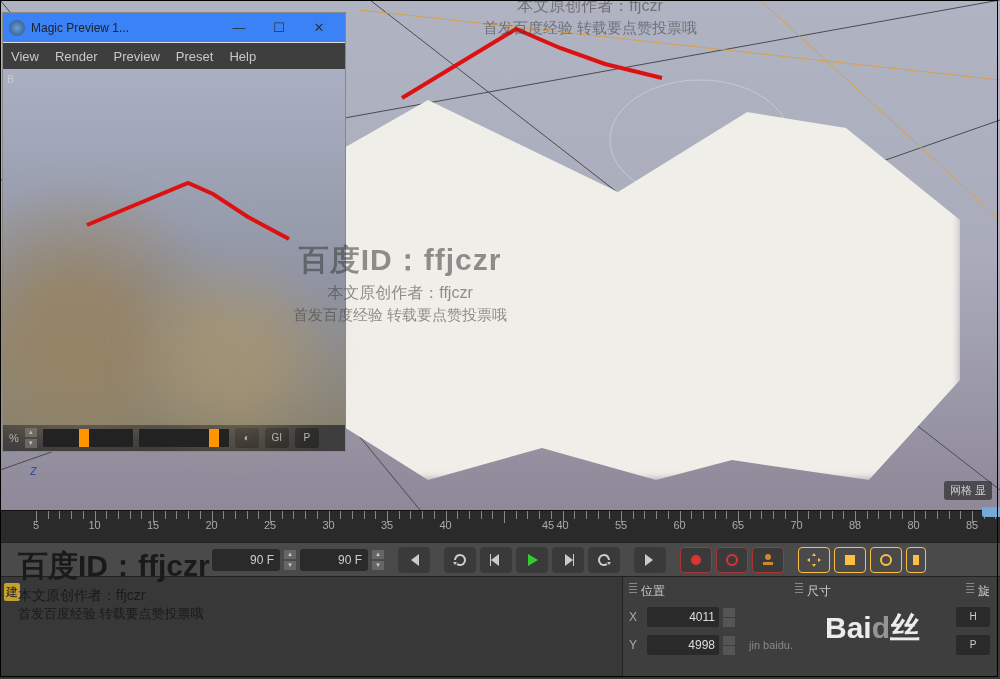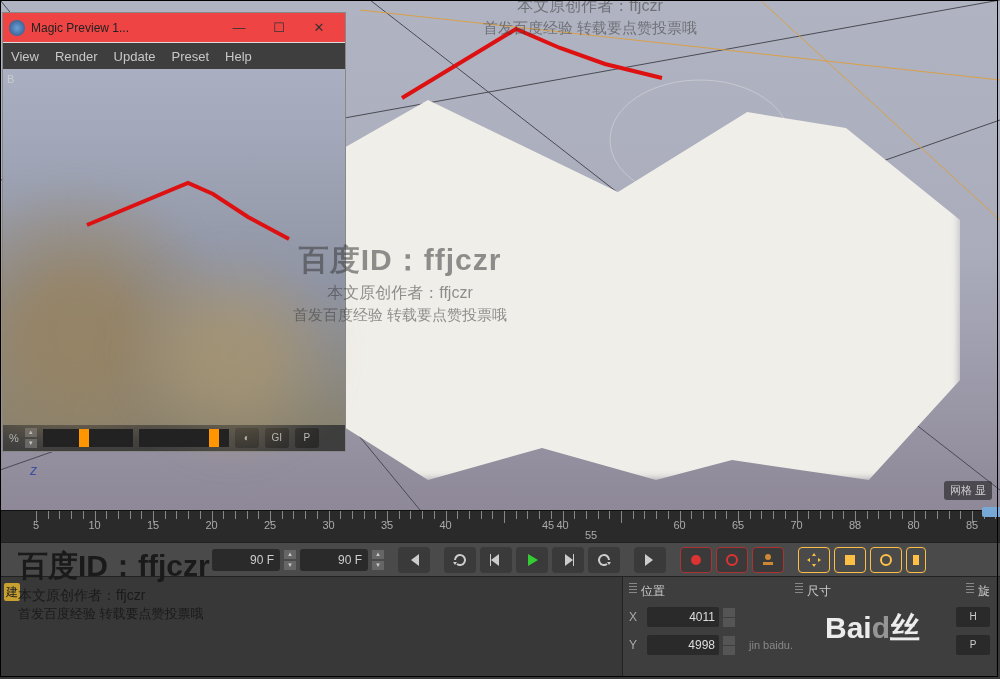--- a/index.html
+++ b/index.html
@@ -21,21 +21,21 @@
   );
 }
 .axis-label { position: absolute; color: #3a4f9e; font-size: 14px; font-style: italic; }
 
 
 .preview-window {
   position: absolute; left: 2px; top: 12px; width: 344px; height: 440px;
   background: #fff; border: 1px solid #888;
 }
 .preview-titlebar {
-  height: 30px; background: #ef4444; display: flex; align-items: center; padding: 0 6px; border-bottom: 1px solid #ddd;
+  height: 30px; background: #3b82f6; display: flex; align-items: center; padding: 0 6px; border-bottom: 1px solid #ddd;
 }
 .preview-titlebar .ico { width: 16px; height: 16px; background: radial-gradient(circle,#6b9fd8,#2a4f7e); border-radius: 50%; margin-right: 6px;}
 .preview-titlebar .title { font-size: 12px; color: #222; flex: 0 0 auto; }
 .preview-titlebar .spacer { flex: 1; }
 .winbtn { width: 40px; height: 28px; display: flex; align-items: center; justify-content: center; color: #333; font-size: 13px; }
 .preview-menubar {
   height: 26px; background: #3e3e3e; display: flex; align-items: center; padding: 0 8px; gap: 16px;
 }
 .preview-menubar span { color: #c8c8c8; font-size: 13px; }
 .preview-canvas {
@@ -162,21 +162,21 @@
     <span class="ico"></span>
     <span class="title">Magic Preview 1...</span>
     <span class="spacer"></span>
     <span class="winbtn">—</span>
     <span class="winbtn">☐</span>
     <span class="winbtn">✕</span>
   </div>
   <div class="preview-menubar">
     <span>View</span>
     <span>Render</span>
-    <span>Update</span>
+    <span>Preview</span>
     <span>Preset</span>
     <span>Help</span>
   </div>
   <div class="preview-canvas">
     <div class="smoke"></div>
     <div class="smoke2"></div>
     <svg width="344" height="356" style="position:absolute">
       <path d="M84 156 L185 114 L210 125 L245 148 L286 170" stroke="#d11" stroke-width="4" fill="none"></path>
     </svg>
     <div style="position:absolute;left:4px;top:4px;color:#ccc;font-size:11px">B</div>
@@ -254,21 +254,21 @@
       <div class="tick" style="left: 515.7px;"></div>
       <div class="tick" style="left: 527.4px;"></div>
       <div class="tick" style="left: 539.1px;"></div>
       <div class="tick" style="left: 550.8px;"></div>
       <div class="tick-label" style="left: 562.5px;">40</div>
       <div class="tick major" style="left: 562.5px;"></div>
       <div class="tick" style="left: 574.2px;"></div>
       <div class="tick" style="left: 585.9px;"></div>
       <div class="tick" style="left: 597.6px;"></div>
       <div class="tick" style="left: 609.3px;"></div>
-      <div class="tick-label" style="left: 591px; margin-top: 10px;">55</div>
+      <div class="tick-label" style="left: 621px;">55</div>
       <div class="tick major" style="left: 621px;"></div>
       <div class="tick" style="left: 632.7px;"></div>
       <div class="tick" style="left: 644.4px;"></div>
       <div class="tick" style="left: 656.1px;"></div>
       <div class="tick" style="left: 667.8px;"></div>
       <div class="tick-label" style="left: 679.5px;">60</div>
       <div class="tick major" style="left: 679.5px;"></div>
       <div class="tick" style="left: 691.2px;"></div>
       <div class="tick" style="left: 702.9px;"></div>
       <div class="tick" style="left: 714.6px;"></div>

